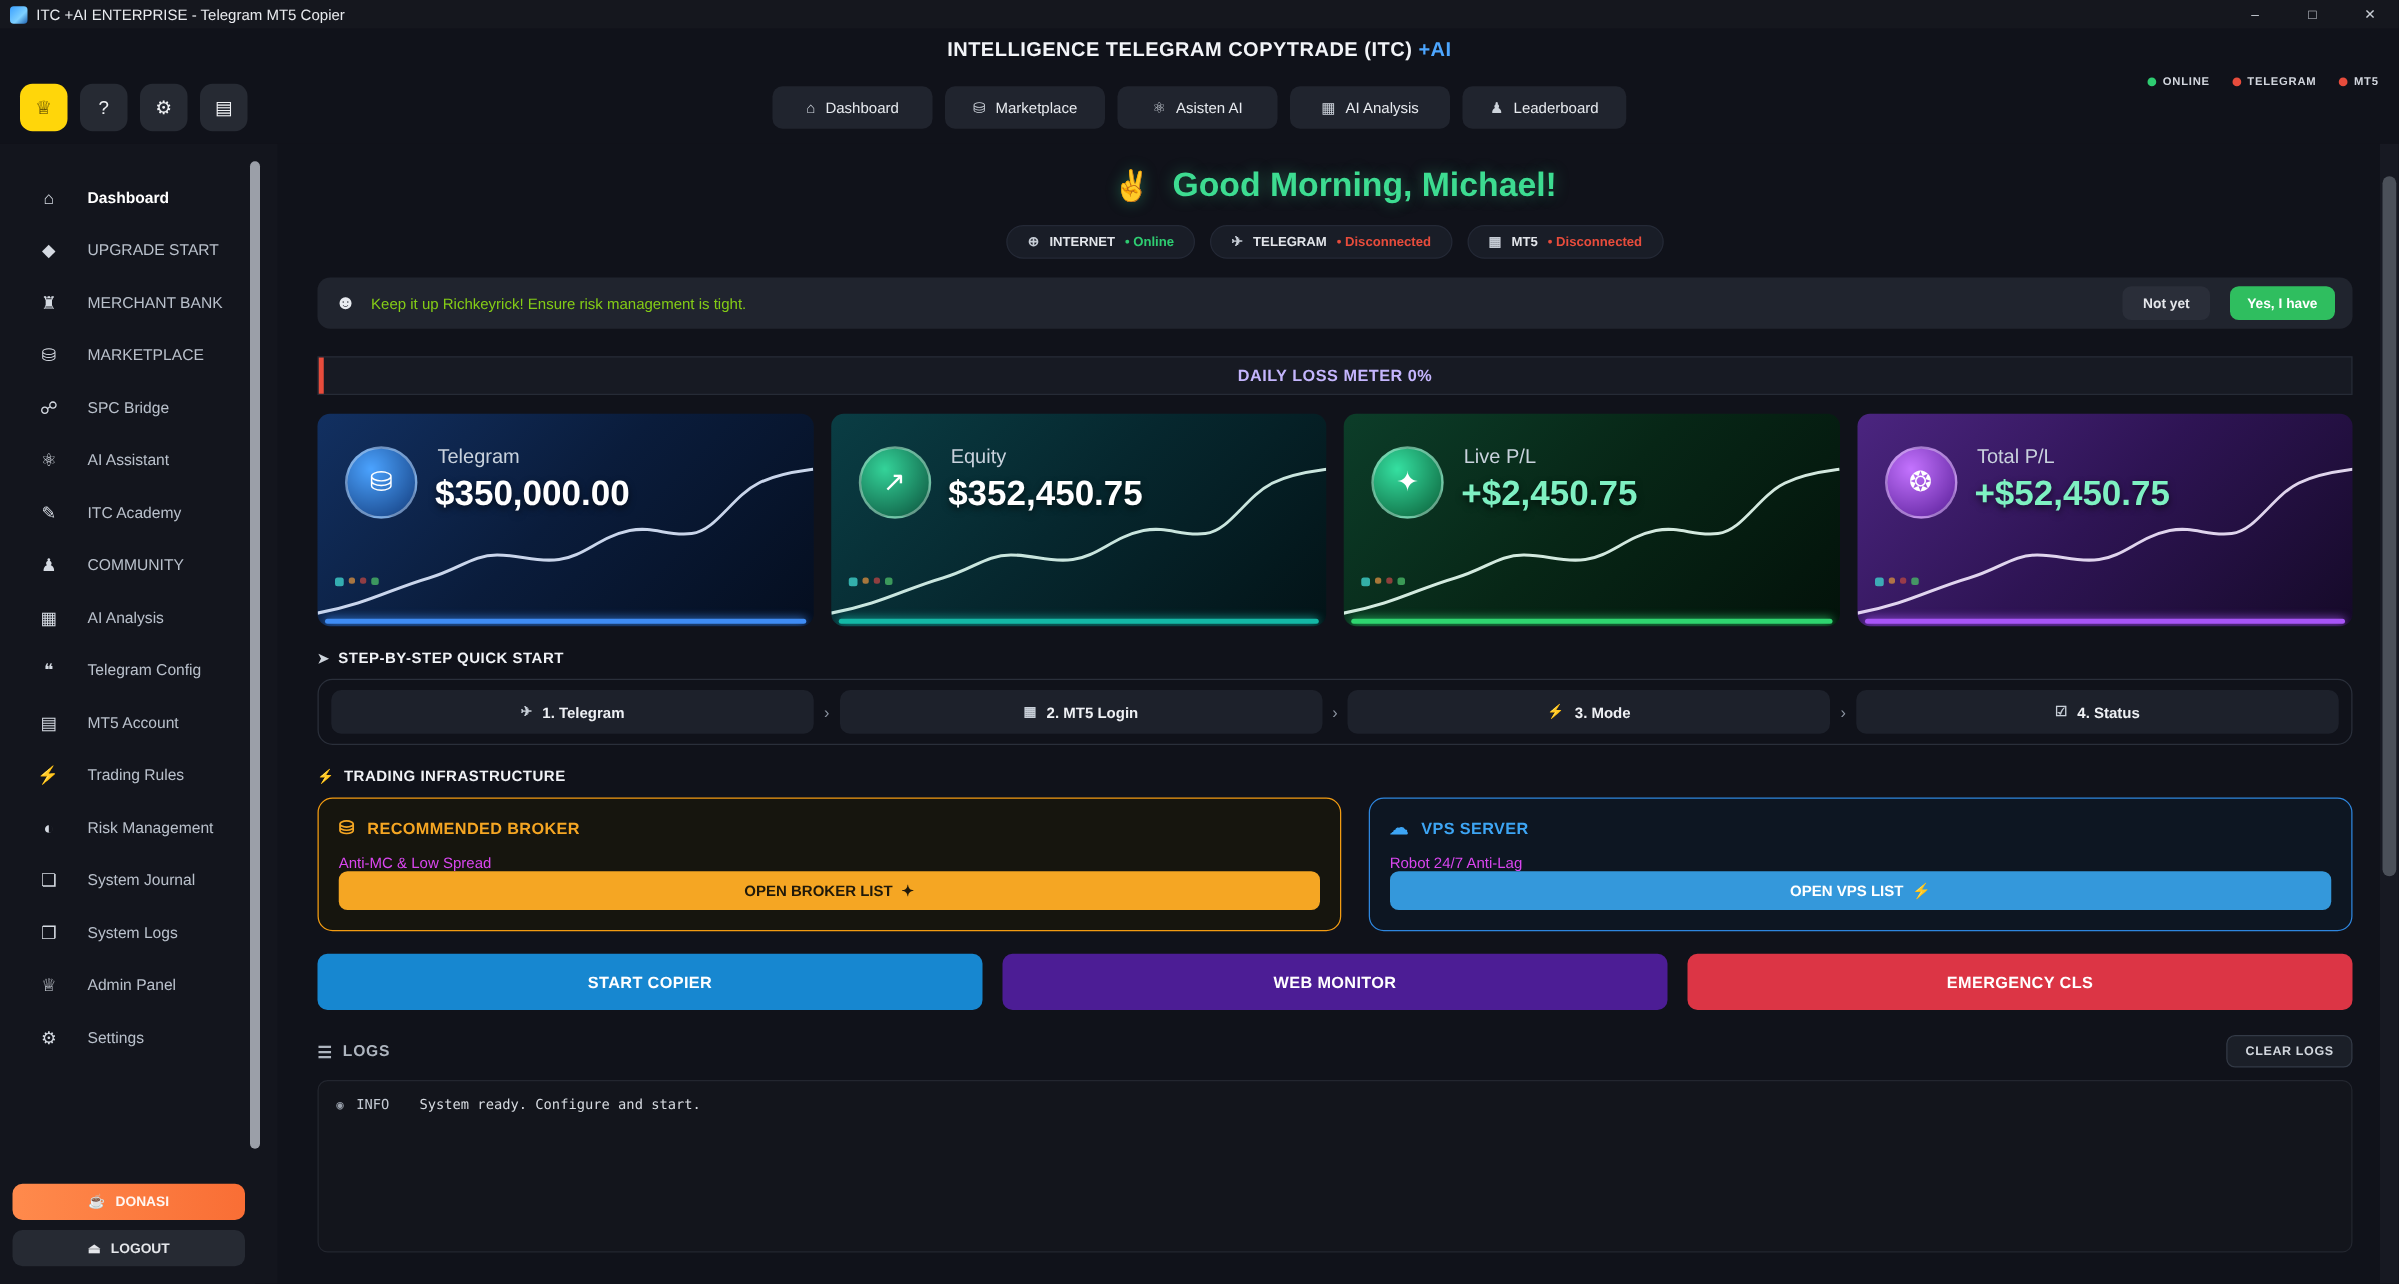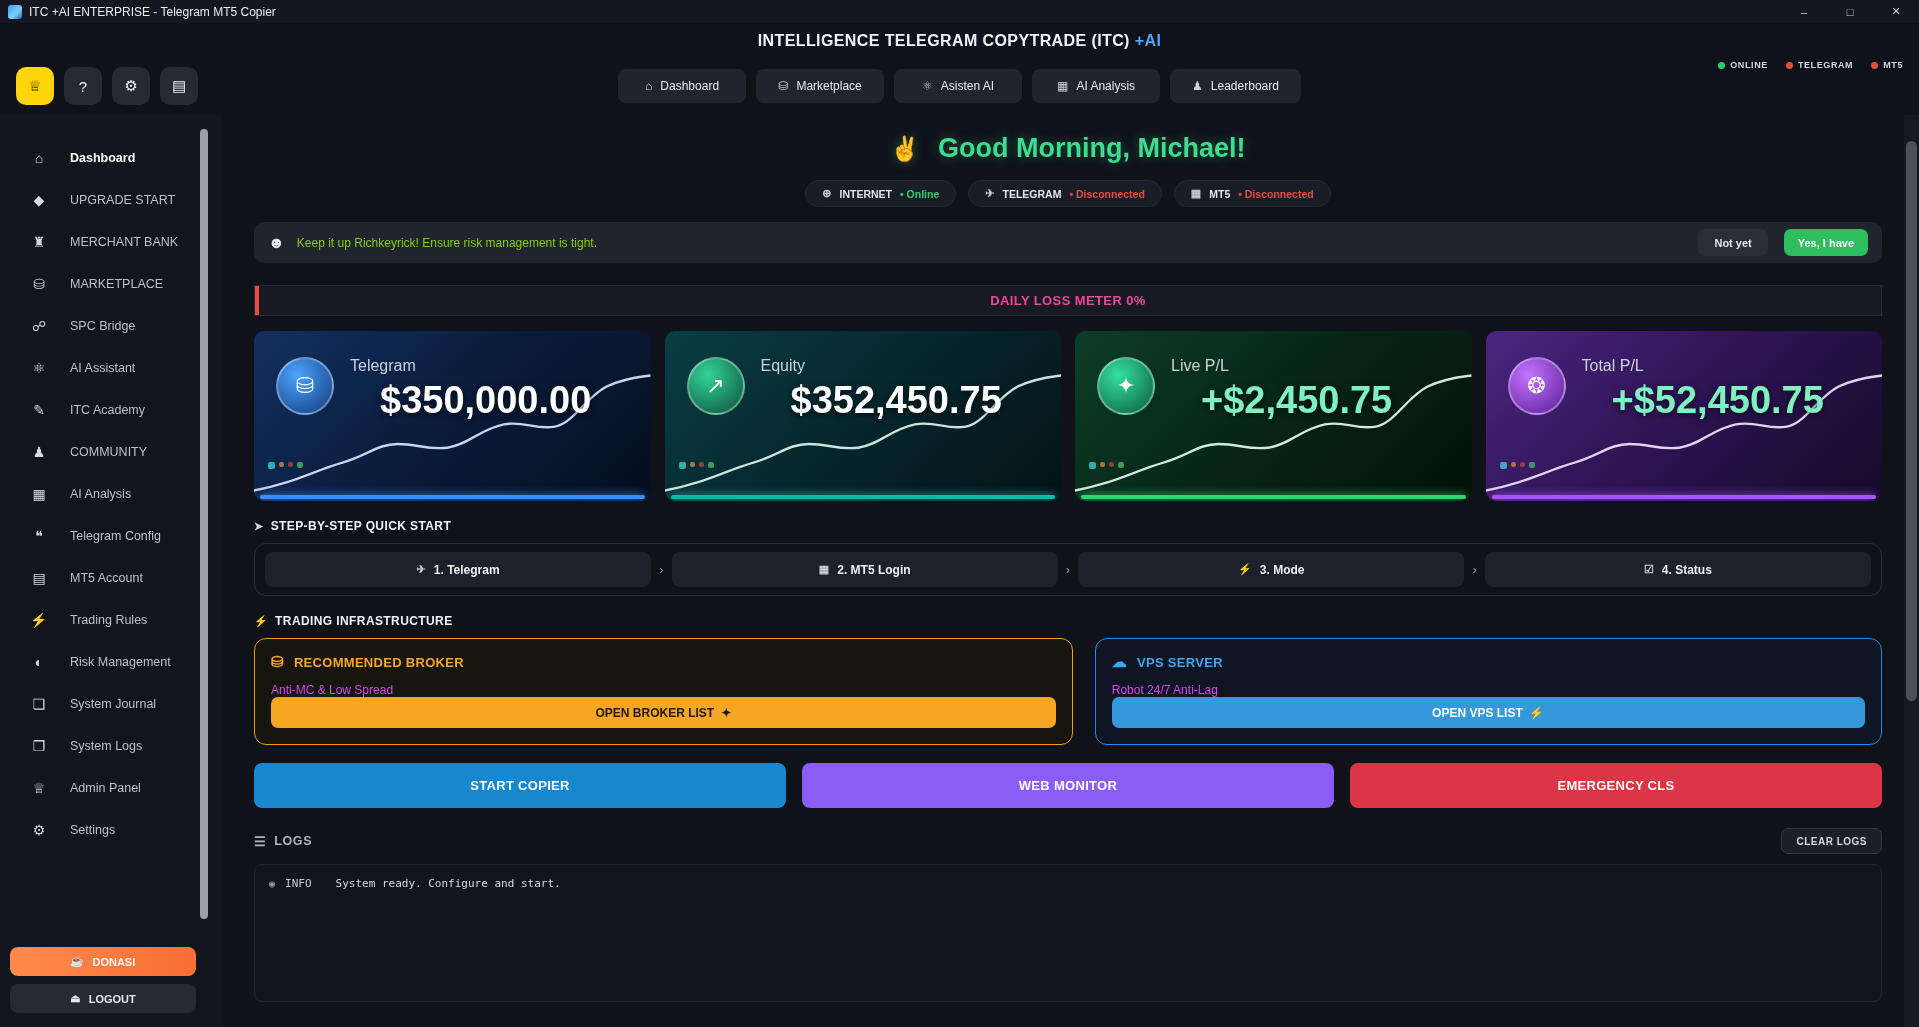--- a/index.html
+++ b/index.html
@@ -50,21 +50,21 @@
   .chip .st { font-weight:bold; }
 
   
   .banner { margin-top:15px; background:#20242e; border-radius:10px; height:41px; display:flex; align-items:center; padding:0 14px; gap:12px; }
   .banner .ic { font-size:16px; color:#e8ebf0; }
   .banner .msg { flex:1; font-size:12px; color:#84cc16; }
   .btn-notyet { background:#2a2e39; border-radius:7px; height:27px; padding:0 16px; display:flex; align-items:center; font-size:11px; font-weight:bold; color:#e5e7eb; cursor:pointer; margin-right:4px;text-align:right; }
   .btn-yes { background:#2fbe5f; border-radius:7px; height:27px; padding:0 14px; display:flex; align-items:center; font-size:11px; font-weight:bold; color:#ffffff; cursor:pointer; }
 
   
-  .meter { margin-top:22px; background:#171a23; border:1px solid #262b36; height:31px; position:relative; display:flex; align-items:center; justify-content:center; font-size:13px; font-weight:bold; color:#ec4899; letter-spacing:.4px; }
+  .meter { margin-top:22px; background:#171a23; border:1px solid #262b36; height:31px; position:relative; display:flex; align-items:center; justify-content:center; font-size:13px; font-weight:bold; color:#c4b5fd; letter-spacing:.4px; }
   .meter .stripe { position:absolute; left:0; top:0; bottom:0; width:4px; background:#e74c3c; }
 
   
   .cards { margin-top:15px; display:grid; grid-template-columns:1fr 1fr 1fr 1fr; gap:14px; }
   .card { position:relative; height:170px; border-radius:10px; overflow:hidden; }
   .theme-blue   { background:linear-gradient(135deg,#123061 0%,#0a1c3b 48%,#050e1f 100%); }
   .theme-teal   { background:linear-gradient(135deg,#0a3d44 0%,#06272e 48%,#031317 100%); }
   .theme-green  { background:linear-gradient(135deg,#0c3d29 0%,#072616 48%,#03120a 100%); }
   .theme-purple { background:linear-gradient(135deg,#4b2580 0%,#2e1454 48%,#150a28 100%); }
   .card svg { position:absolute; left:0; right:0; bottom:6px; width:100%; height:72%; }
@@ -72,21 +72,21 @@
   .theme-blue  .card-bar { background:#3f8cf4; box-shadow:0 0 8px #3f8cf4; }
   .theme-teal  .card-bar { background:#14b8a6; box-shadow:0 0 8px #14b8a6; }
   .theme-green .card-bar { background:#2fd570; box-shadow:0 0 8px #2fd570; }
   .theme-purple .card-bar { background:#a855f7; box-shadow:0 0 8px #a855f7; }
   .card-ico { position:absolute; left:22px; top:26px; width:58px; height:58px; border-radius:50%; display:flex; align-items:center; justify-content:center; font-size:22px; color:#ffffff; border:2px solid rgba(255,255,255,.35); }
   .theme-blue  .card-ico { background:radial-gradient(circle at 35% 30%,#4ba3ff,#123a7a); }
   .theme-teal  .card-ico { background:radial-gradient(circle at 35% 30%,#34d399,#0b4f3a); }
   .theme-green .card-ico { background:radial-gradient(circle at 35% 30%,#35e0a1,#0a5c36); }
   .theme-purple .card-ico { background:radial-gradient(circle at 35% 30%,#c473ff,#571d96); }
   .card-label { position:absolute; left:96px; top:26px; font-size:16px; color:#c9d2dd; }
-  .card-value { position:absolute; left:94px; top:48px; font-size:38px; font-weight:bold; color:#ffffff; text-shadow:0 2px 6px rgba(0,0,0,.6);margin-left:32px; }
+  .card-value { position:absolute; left:94px; top:48px; font-size:28px; font-weight:bold; color:#ffffff; text-shadow:0 2px 6px rgba(0,0,0,.6); }
   .card-value.gain { color:#7ef0c2; }
   .card-dots { position:absolute; left:14px; bottom:32px; display:flex; gap:4px; }
   .card-dots i { width:7px; height:7px; border-radius:2px; background:#3fd0c9; opacity:.8; }
   .card-dots i:nth-child(2){ background:#d08a3f; width:5px; height:5px; }
   .card-dots i:nth-child(3){ background:#b14444; width:5px; height:5px; }
   .card-dots i:nth-child(4){ background:#49b465; width:6px; height:6px; }
 
   
   .sec-title { margin-top:18px; display:flex; align-items:center; gap:7px; font-size:12px; font-weight:bold; letter-spacing:.4px; color:#f0f2f6; }
   .sec-title .ic { font-size:11px; color:#cfd5dd; }
@@ -426,21 +426,21 @@
         <div class="infra-sub">Robot 24/7 Anti-Lag</div>
         <div class="infra-btn">
           <span>OPEN VPS LIST</span>
           <span>⚡</span>
         </div>
       </div>
     </div>
 
     <div class="actions">
       <div class="action-btn" style="background: rgb(23, 135, 208);">START COPIER</div>
-      <div class="action-btn" style="background: #8b5cf6;">WEB MONITOR</div>
+      <div class="action-btn" style="background: #4c1d95;">WEB MONITOR</div>
       <div class="action-btn" style="background: rgb(220, 53, 69);">EMERGENCY CLS</div>
     </div>
 
     <div class="logs-head">
       <div class="logs-title">
         <span class="ic">☰</span>
         <span>LOGS</span>
       </div>
       <div class="clear-btn">CLEAR LOGS</div>
     </div>

